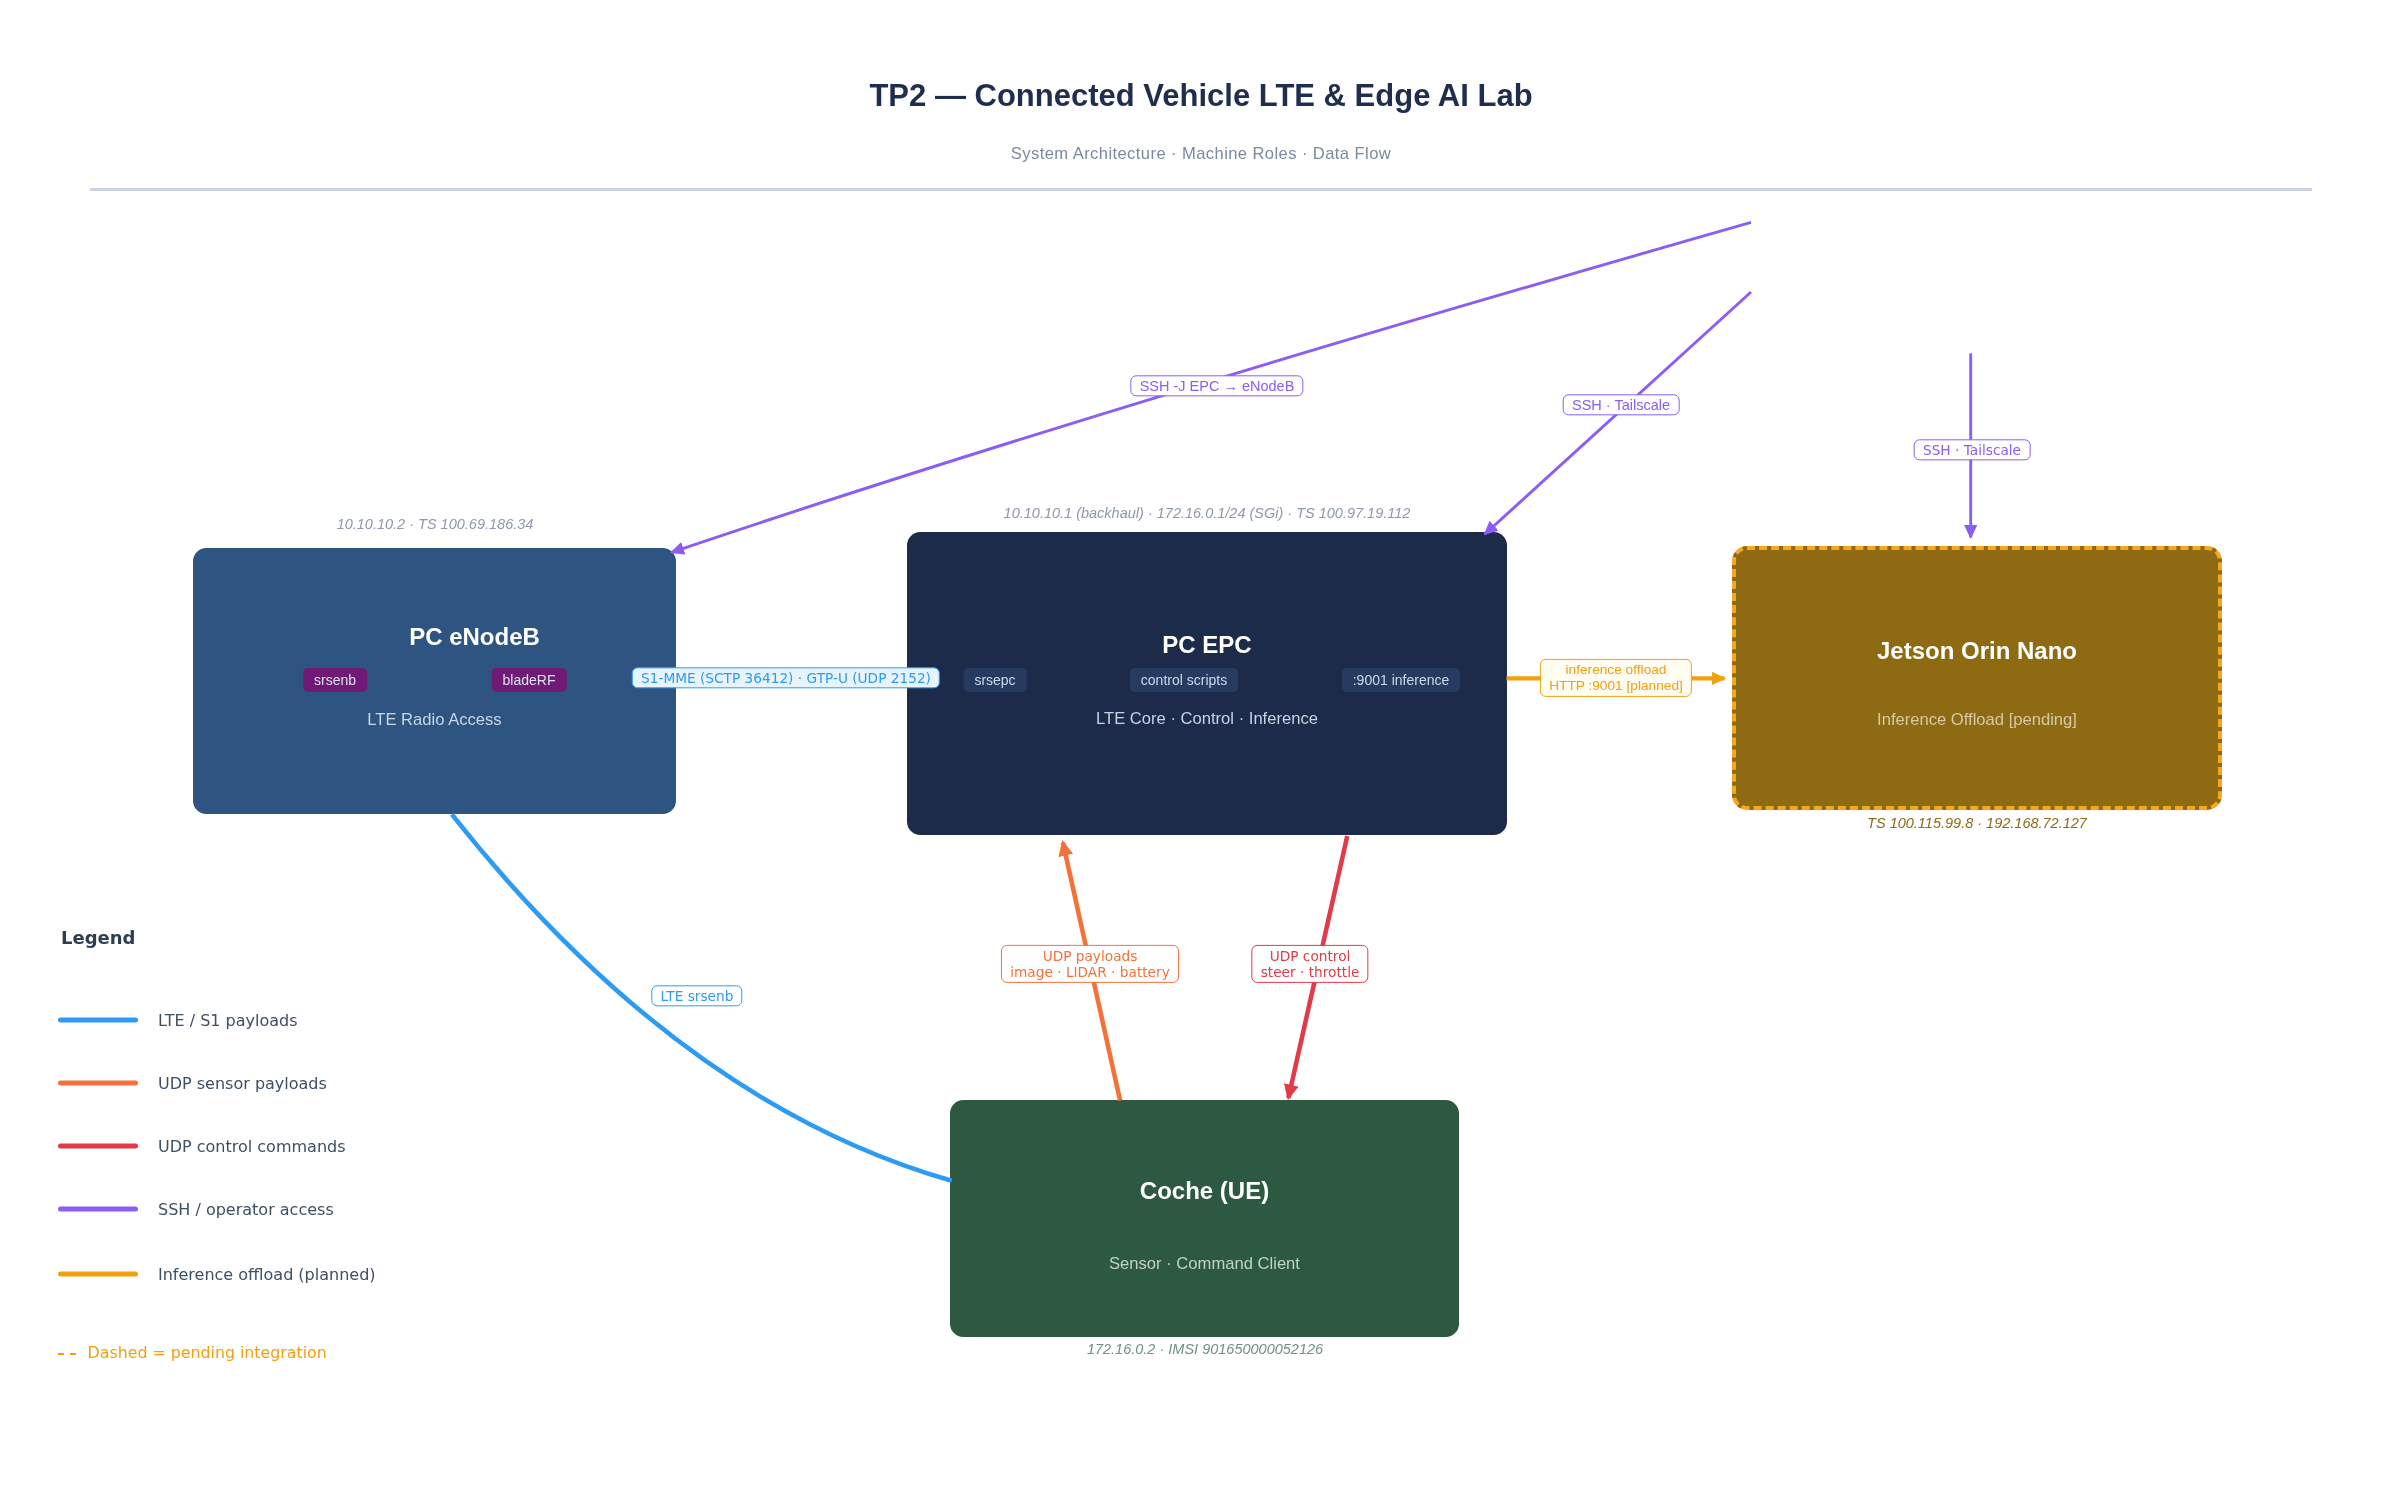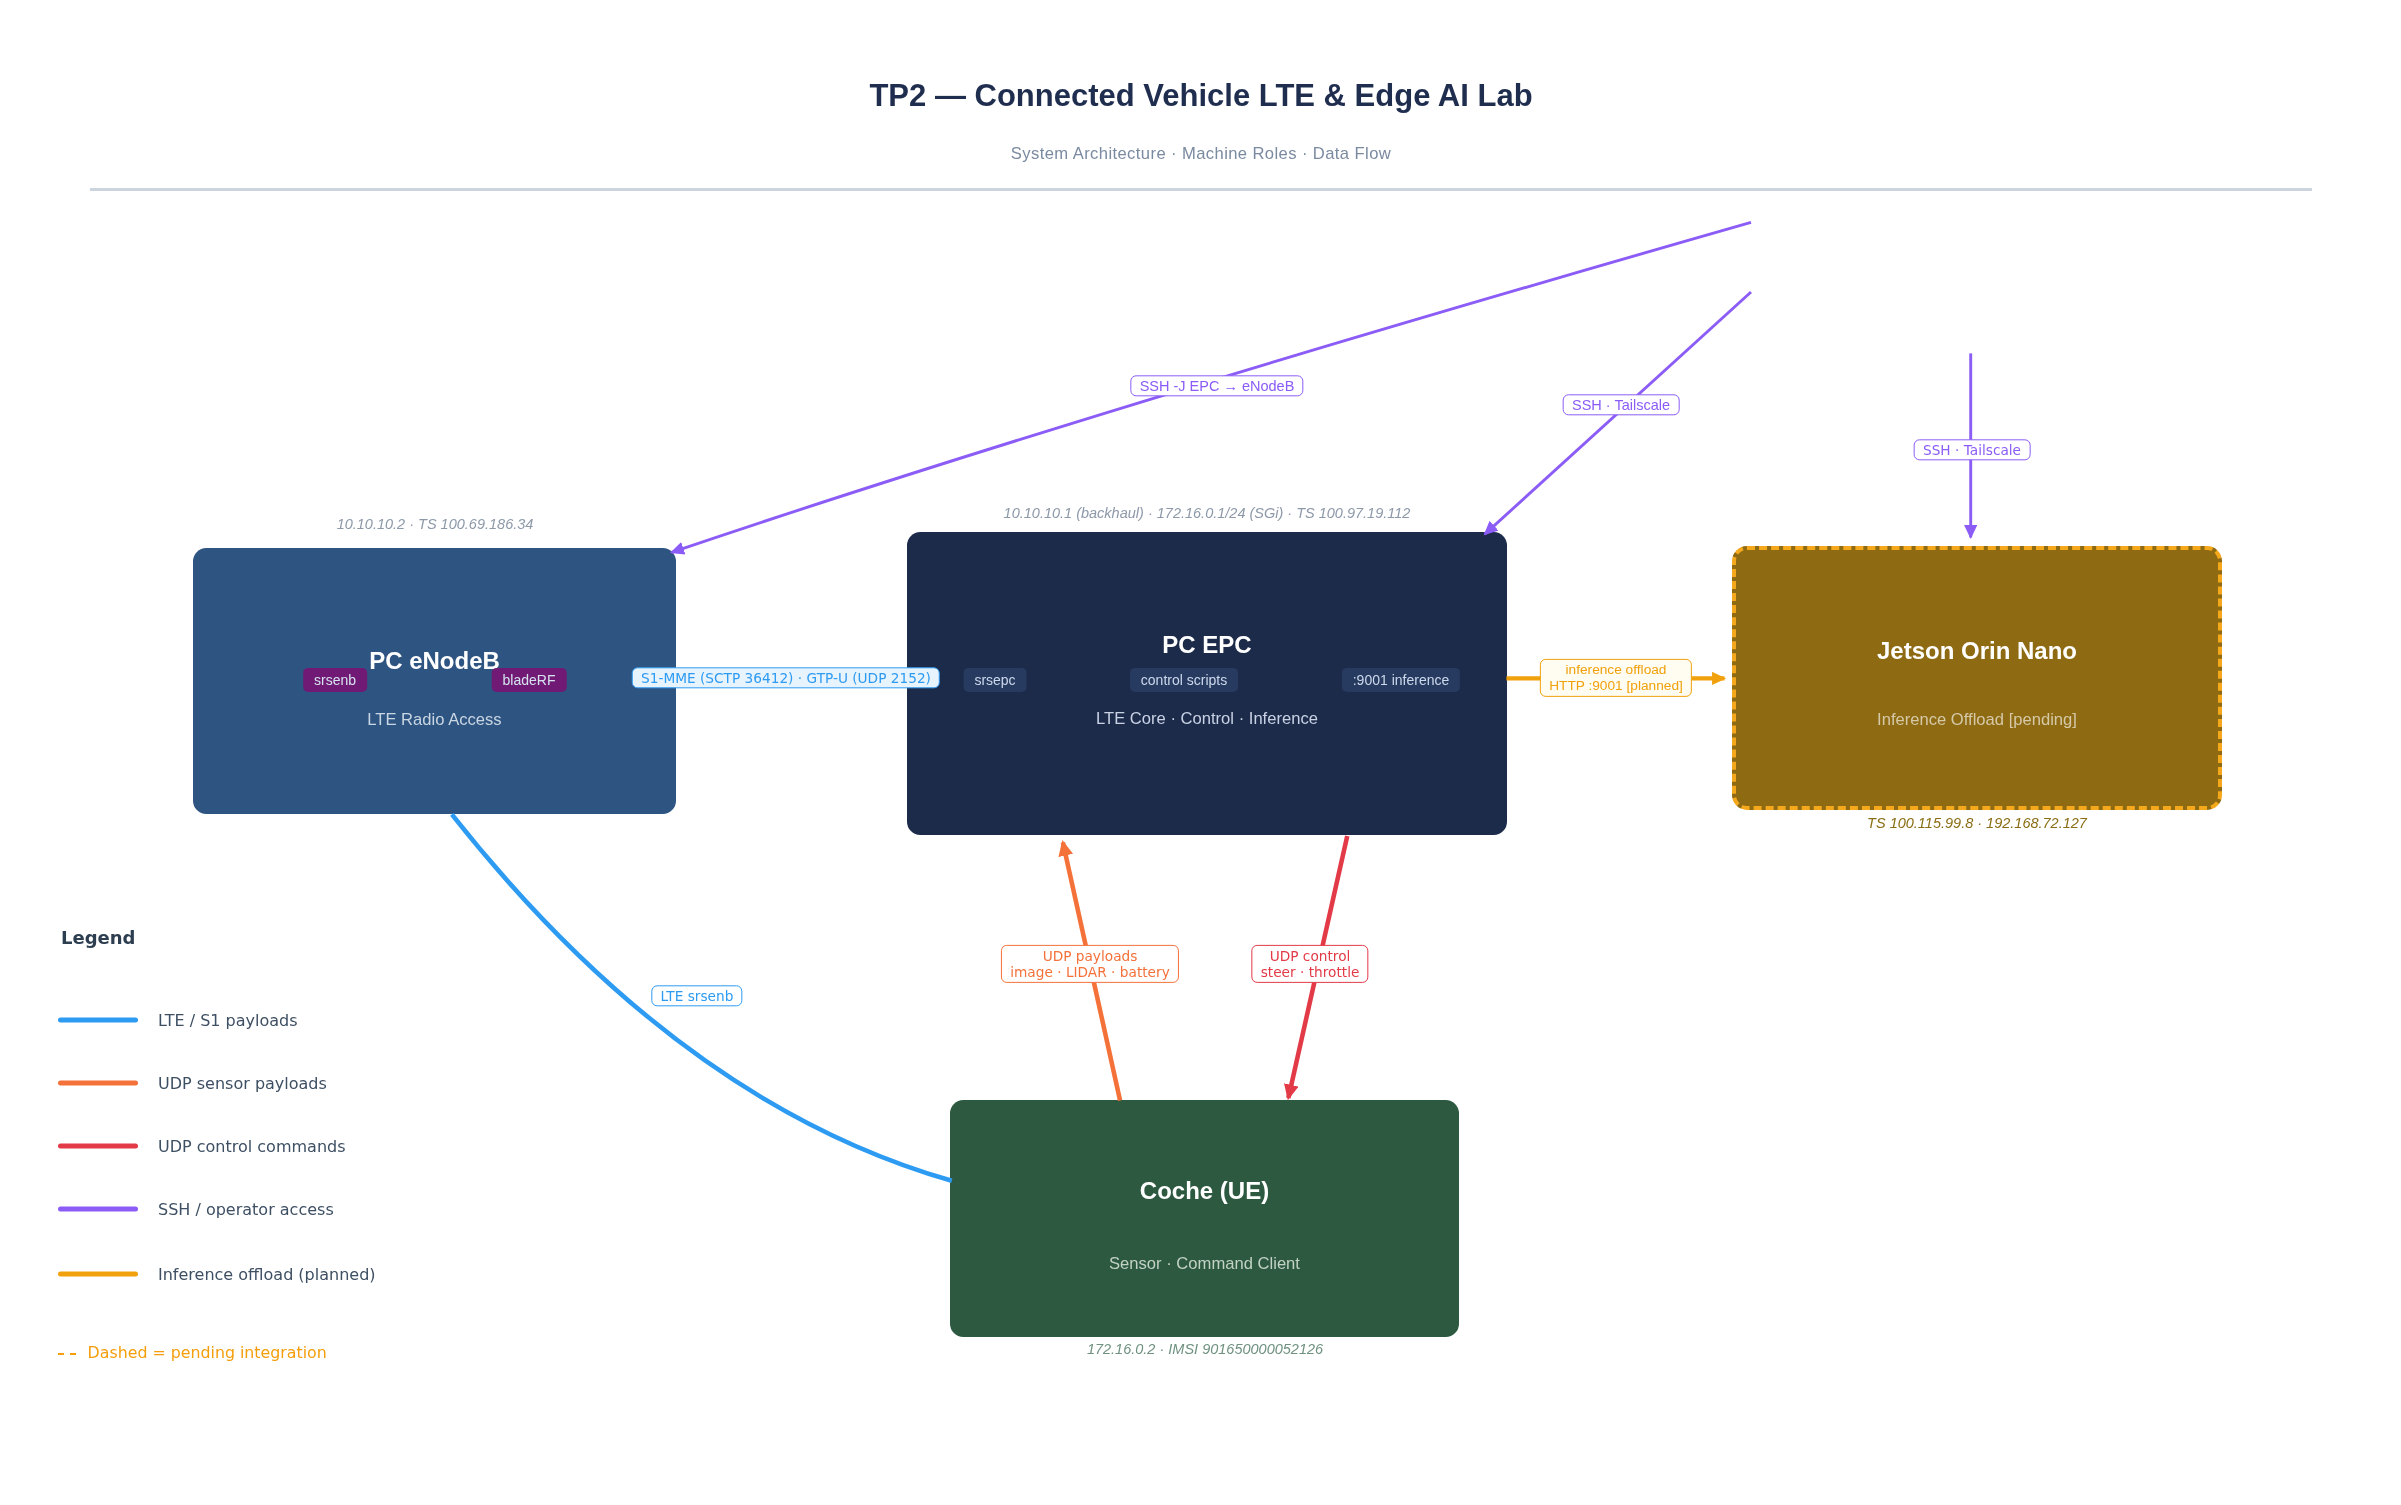--- a/index.html
+++ b/index.html
@@ -31,21 +31,21 @@
   .node-title{position:absolute;left:0;width:100%;text-align:center;color:#ffffff;font-weight:bold;font-size:24px;white-space:nowrap;}
   .node-sub{position:absolute;left:0;width:100%;text-align:center;font-size:16.6px;white-space:nowrap;}
   .chip{position:absolute;transform:translate(-50%,-50%);border-radius:5px;padding:4.1px 10.8px;font-size:14px;white-space:nowrap;}
   .ip-caption{position:absolute;transform:translate(-50%,-50%);font-style:italic;font-size:14.5px;color:var(--ip-text);white-space:nowrap;z-index:1;}
 
   #node-macbook{left:1751px;top:119px;width:449px;height:235px;background:#3a3a3c;}
   #node-macbook .node-title{top:71px;font-size:23px;}
   #node-macbook .node-sub{top:147px;color:#b9bdc4;}
 
   #node-enodeb{left:193px;top:548px;width:483px;height:266px;background:#2e5481;}
-  #node-enodeb .node-title{top:99px;}
+  #node-enodeb .node-title{top:75px;padding-left:40px;}
   #node-enodeb .node-sub{top:162px;color:#c9d6e3;}
   #node-enodeb .chip{background:#701a75;color:#d6e3ef;}
 
   #node-epc{left:907px;top:532px;width:600px;height:303px;background:#1d2b4b;}
   #node-epc .node-title{top:99px;}
   #node-epc .node-sub{top:177px;color:#c9d2e4;}
   #node-epc .chip{background:#273b60;color:#ccd8ec;}
 
   #node-jetson{left:1732px;top:546px;width:490px;height:264px;background:#8e6a12;border:4.1px dashed #f5a81c;border-radius:15px;box-sizing:border-box;}
   #node-jetson .node-title{top:87px;}

